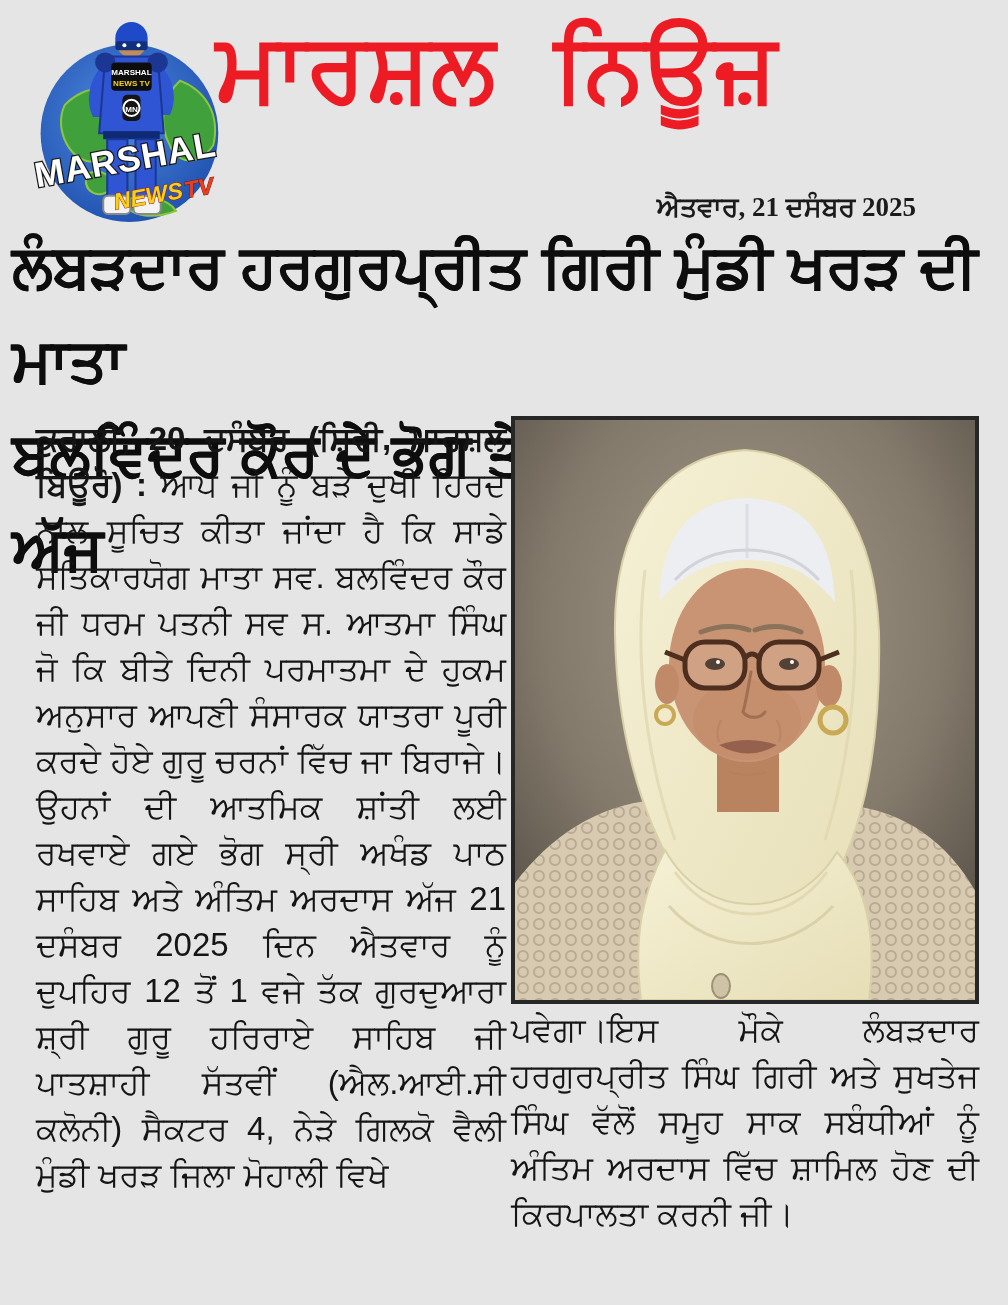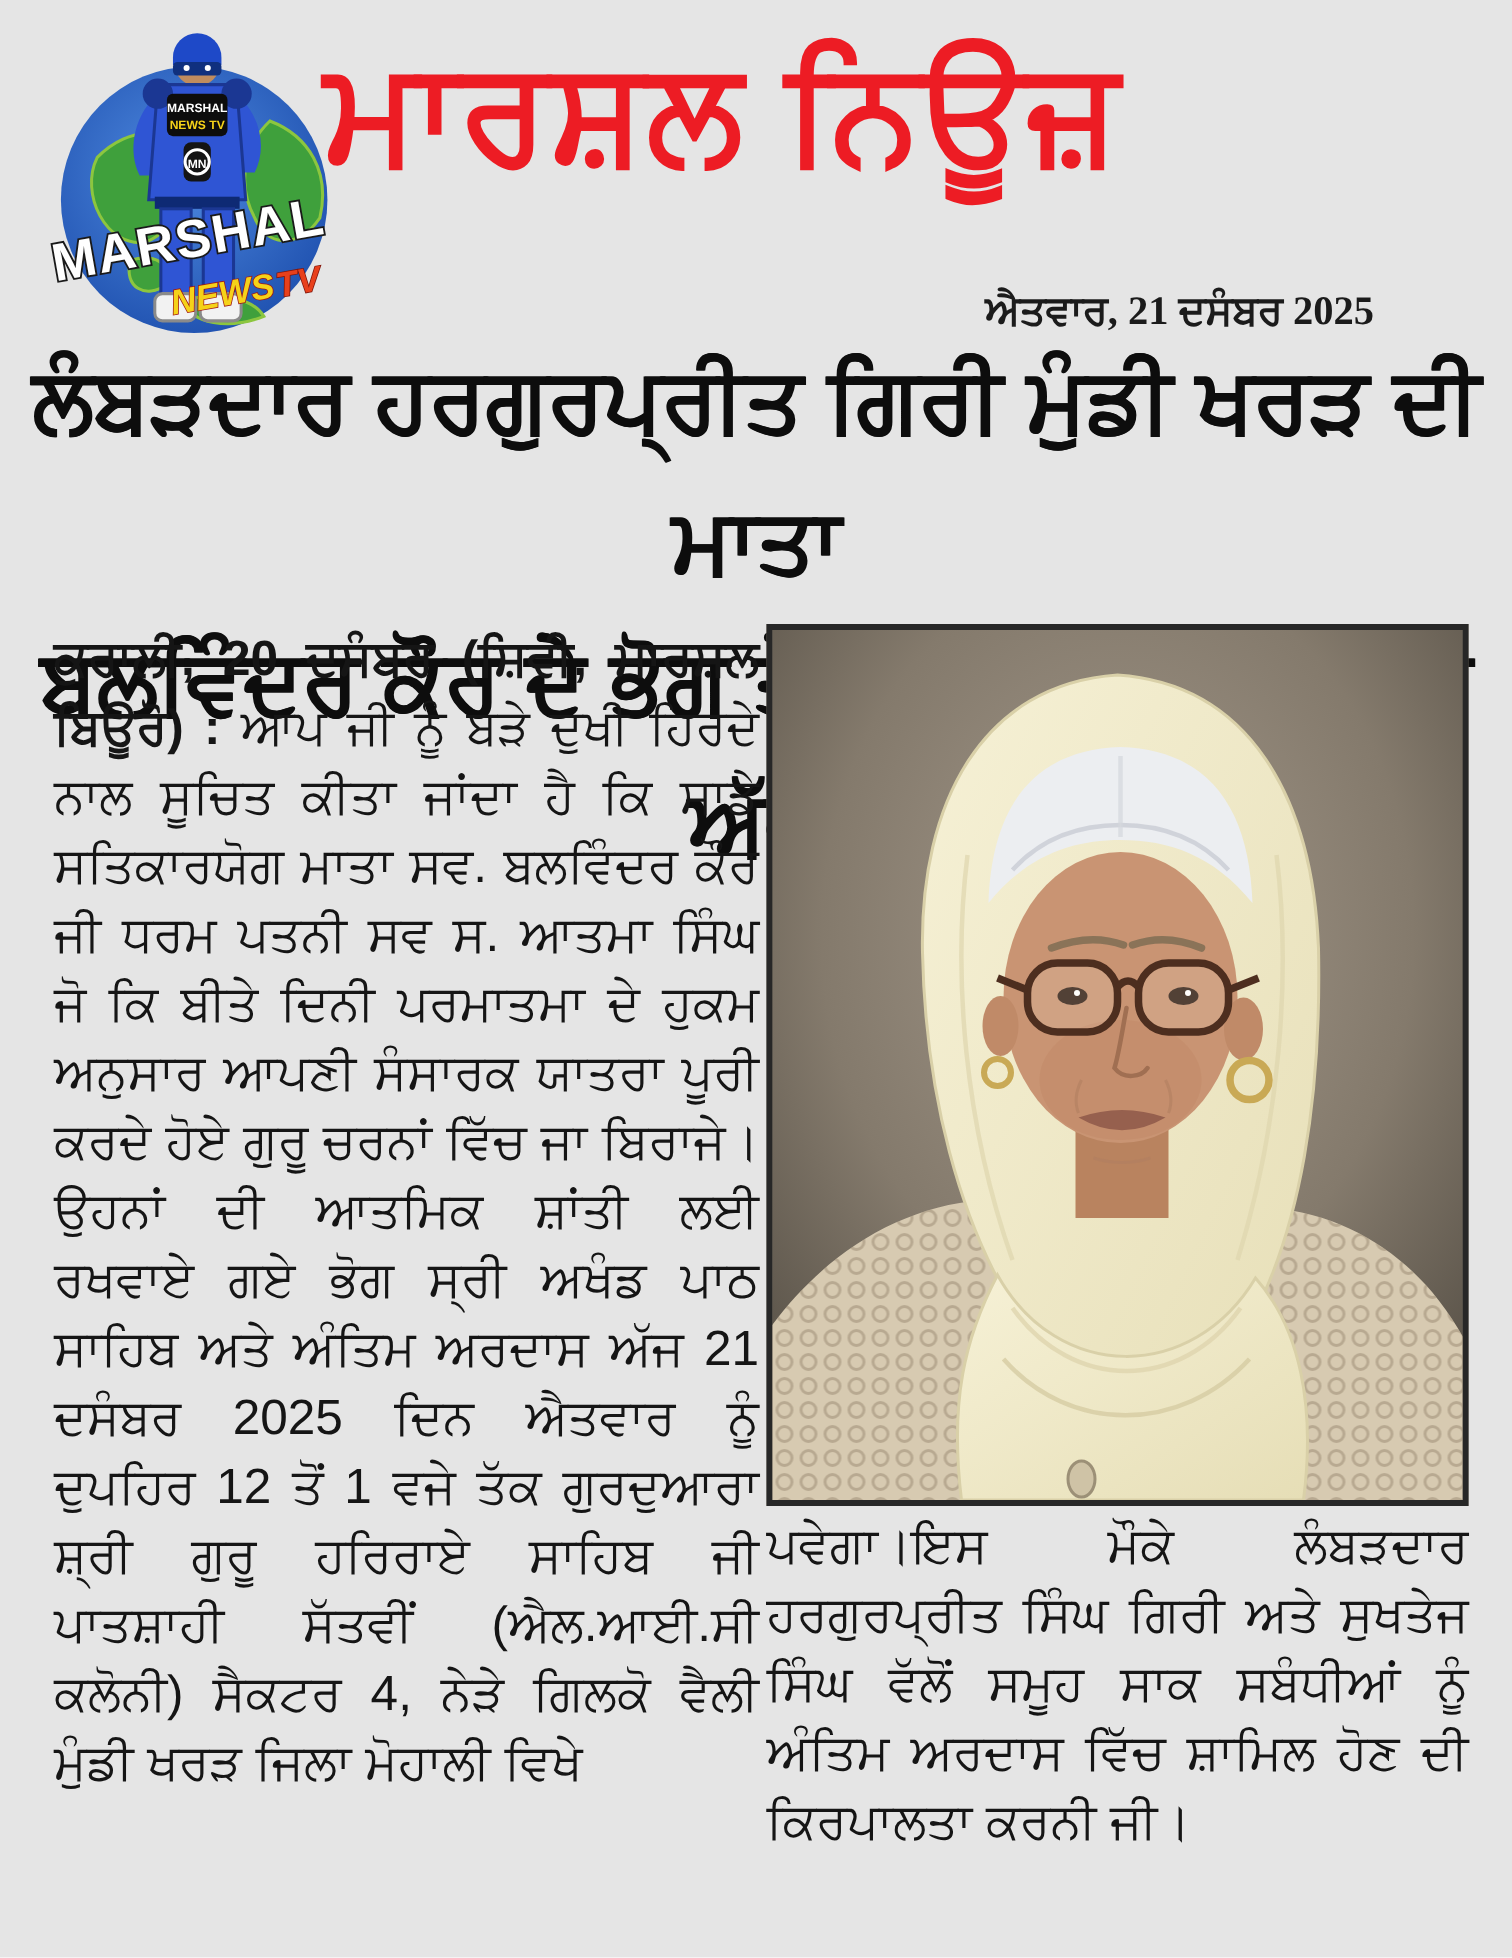--- a/index.html
+++ b/index.html
@@ -4,31 +4,31 @@
 <style>
   html,body{margin:0;padding:0;background:#ffffff;}
   body{width:1008px;height:1305px;font-family:"Liberation Sans",sans-serif;position:relative;overflow:hidden;}
   .page{position:absolute;inset:0;background:#e5e5e5;}
 
   .logo{position:absolute;left:26px;top:12px;width:218px;height:210px;}
 
   .masthead-title{
     position:absolute;left:216px;top:26px;width:720px;
     font-size:95px;font-weight:800;color:#ed1c24;line-height:1.05;
-    white-space:nowrap;letter-spacing:1px;
+    white-space:nowrap;letter-spacing:1px;font-family:Liberation Mono, monospace;
   }
   .date-line{
     position:absolute;top:168px;right:92px;
     font-family:"Liberation Serif",serif;
     font-size:27px;font-weight:700;color:#1b1b1b;margin-top:24px;
   }
 
   .headline{
     position:absolute;top:220px;left:12px;width:984px;
-    text-align:center;font-size:60px;line-height:94px;
+    font-size:60px;line-height:94px;
     font-weight:800;color:#0d0d0d;
     text-shadow:0.6px 0 #0d0d0d;
   }
 
   .columns{position:absolute;top:416px;left:36px;width:954px;display:flex;gap:5px;}
   .col-left{width:470px;flex:0 0 470px;}
   .col-right{width:468px;flex:0 0 468px;}
 
   .body-text{
     font-size:33px;line-height:46px;color:#151515;

